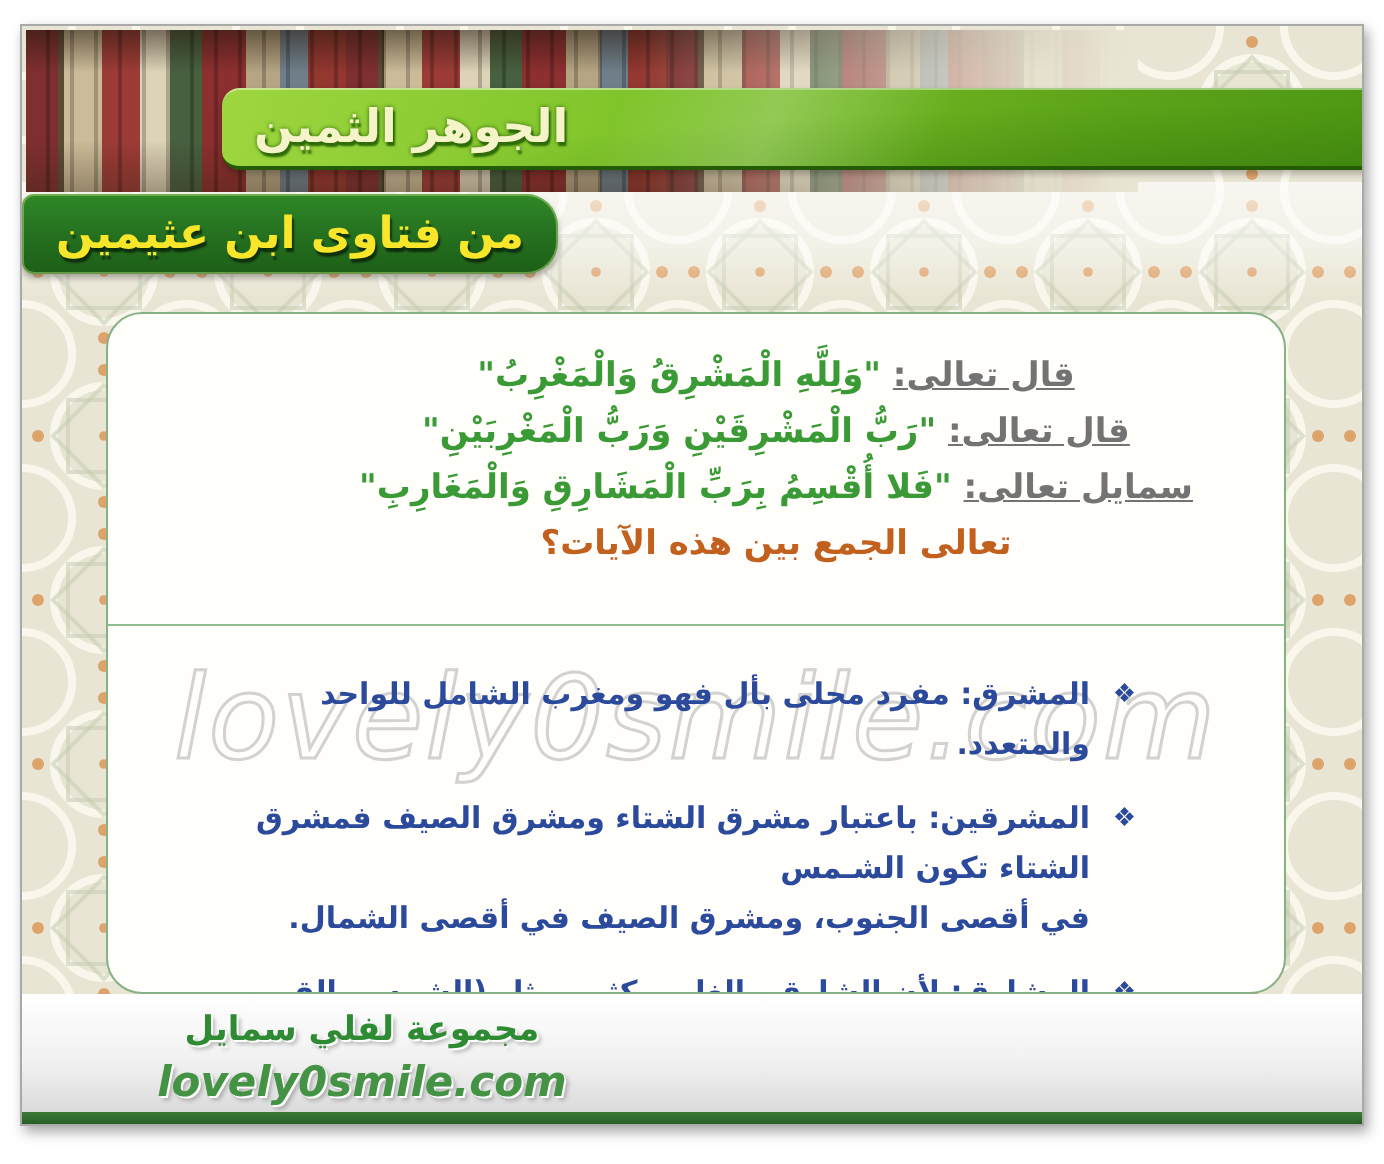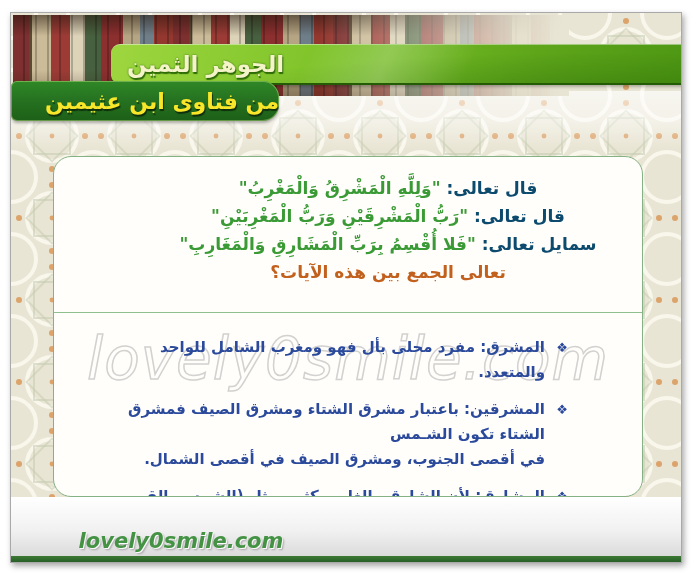--- a/index.html
+++ b/index.html
@@ -25,32 +25,32 @@
   .banner1{position:absolute;left:100px;top:31px;width:653px;height:38px;z-index:3;
     border-radius:9px 0 0 9px;border-top:1px solid rgba(255,255,255,.45);border-bottom:2px solid #235c05;
     background:linear-gradient(105deg,#9ed63f 0%,#7cc228 35%,#5ea51a 65%,#459010 100%);
     display:flex;align-items:center;box-shadow:0 2px 3px rgba(0,0,0,.25);}
   .banner1 .sheen{position:absolute;inset:0;border-radius:9px 0 0 9px;
     background:linear-gradient(115deg,rgba(255,255,255,0) 30%,rgba(255,255,255,.22) 42%,rgba(255,255,255,0) 55%),
                radial-gradient(ellipse at 75% 140%,rgba(20,80,0,.35),rgba(20,80,0,0) 60%);}
   .banner1 .title{position:relative;padding-left:16px;font-size:23px;font-weight:bold;color:#f5f3c8;
     text-shadow:1px 2px 1px #2e6b08,0 0 2px #2e6b08;}
   
-  .banner2{position:absolute;left:0;top:68px;width:268px;height:40px;z-index:4;
+  .banner2{position:absolute;left:0;top:84px;width:268px;height:40px;z-index:4;
     border-radius:6px 16px 16px 6px;box-sizing:border-box;
     background:linear-gradient(to bottom,#2f8826 0%,#267321 45%,#1d5f17 100%);
     box-shadow:0 2px 3px rgba(0,0,0,.3),inset 0 0 0 1px rgba(190,225,130,.45);
-    display:flex;align-items:center;justify-content:flex-end;}
+    display:flex;align-items:center;justify-content:center;}
   .banner2 .subtitle{font-size:22px;font-weight:bold;color:#f8e62a;text-shadow:1px 2px 1px rgba(0,0,0,.55);}
   
   .card{position:absolute;left:42px;top:143px;width:590px;height:341px;z-index:3;box-sizing:border-box;
     background:#fffefb;border:1px solid #85b285;border-radius:18px;overflow:hidden;}
   .verses{position:absolute;left:80px;right:0;top:17px;direction:rtl;text-align:center;z-index:2;}
   .verse-line{font-size:17px;font-weight:bold;line-height:28px;white-space:nowrap;}
-  .verse-label{color:#0c4a6e;}
+  .verse-label{color:#737373;text-decoration:underline;}
   .verse-text{color:#3a9a35;}
   .question-line{font-size:17px;font-weight:bold;line-height:28px;color:#c2601e;}
   .divider{position:absolute;left:0;right:0;top:155px;height:1px;background:#8fbf8f;z-index:1;}
   .answers{position:absolute;top:178px;right:74px;left:40px;direction:rtl;z-index:2;}
   .answer{display:flex;gap:7px;margin-bottom:12px;}
   .bullet{flex:0 0 16px;color:#2b4a9c;font-size:13px;line-height:25px;}
   .answer-text{flex:1;color:#2b4a9c;font-size:15px;font-weight:bold;line-height:25px;
     text-align:right;white-space:pre-line;}
   .answer:nth-child(1) .answer-text{text-align:right;}
   .watermark{position:absolute;left:-14px;right:-14px;top:168px;z-index:1;text-align:center;
@@ -148,17 +148,18 @@
         </div>
         <div class="answer">
           <span class="bullet">❖</span>
           <div class="answer-text">المشارق: لأن الشارق والغارب كثير، مثل (الشمس، القمر، النجوم ..إلخ) كل له
 مشرق ومغرب باعتبار مشرق كل يوم ومغربه.</div>
         </div>
       </div>
     </div>
 
     <div class="footer-strip"></div>
+    <div class="footer-group">مجموعة لفلي سمايل</div>
     <div class="footer-site">lovely0smile.com</div>
     <div class="bottom-bar"></div>
 
   </div>
 </div>
 
 </body></html>

